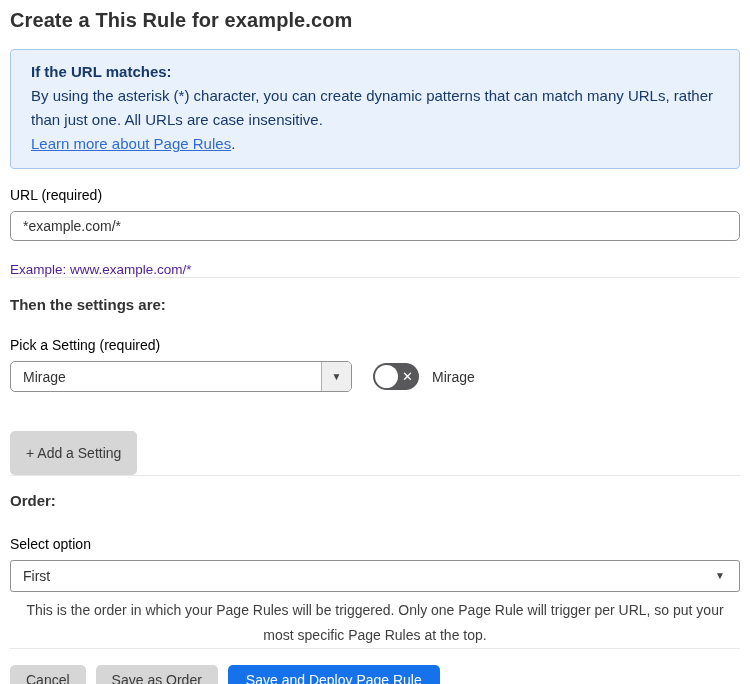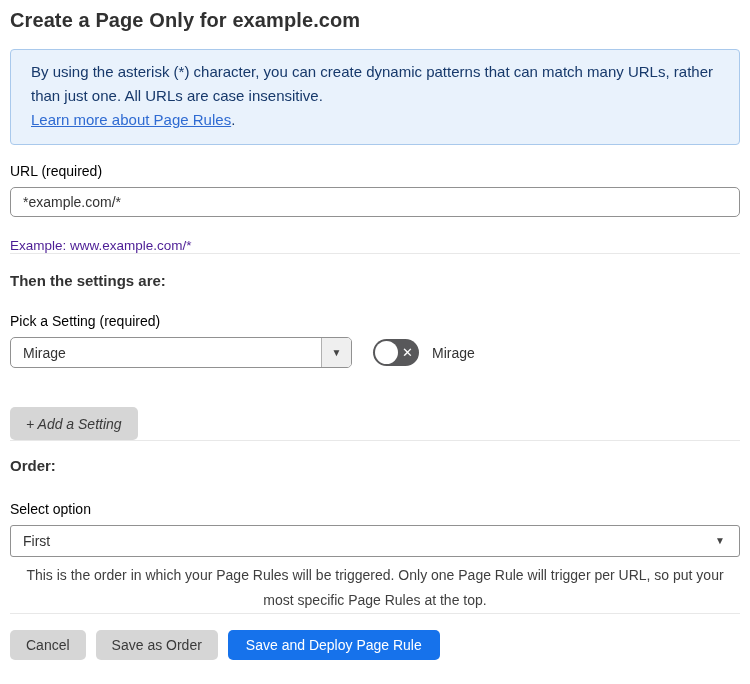--- a/index.html
+++ b/index.html
@@ -158,21 +158,21 @@
   }
   .btn-gray {
     background: #d6d6d6;
     color: #3a3a3a;
   }
   .btn-blue {
     background: #1672eb;
     color: #ffffff;
     padding: 0 18px;
   }
-  .add-setting-btn { margin-top: 39px; height: 33px; font-style: italic; }
+  .add-setting-btn { margin-top: 39px; height: 44px; }
   .order-heading { margin-top: 16px; }
   .order-label { margin-top: 27px; }
   .wide-select {
     width: 100%;
     height: 32px;
     border: 1px solid #919191;
     border-radius: 3px;
     display: flex;
     align-items: center;
     justify-content: space-between;
@@ -195,23 +195,24 @@
     align-items: center;
     margin-top: 16px;
     gap: 10px;
   }
 </style>
 </head>
 <body>
 
 
 
-<h1 class="page-title">Create a Page Only for example.com</h1>
+<h1 class="page-title">Create a This Rule for example.com</h1>
 
 <div class="info-box">
+  <div class="info-heading">If the URL matches:</div>
   <div class="info-body">By using the asterisk (*) character, you can create dynamic patterns that can match many URLs, rather than just one. All URLs are case insensitive.</div>
   <div class="info-link-line"><a class="info-link">Learn more about Page Rules</a><span>.</span></div>
 </div>
 
 <div class="field-label">URL (required)</div>
 <input class="text-input" type="text" value="*example.com/*" style="">
 <div class="field-hint">Example: www.example.com/*</div>
 
 <hr class="divider divider-1">
 

